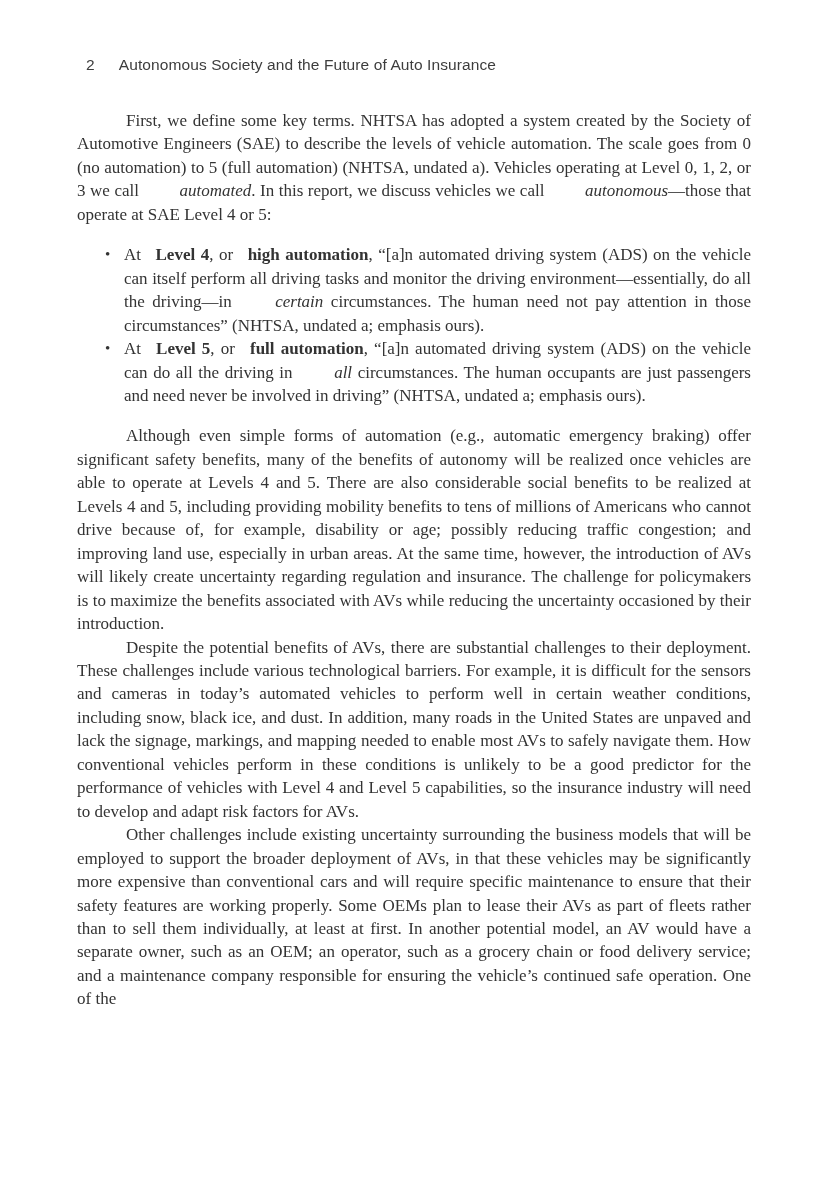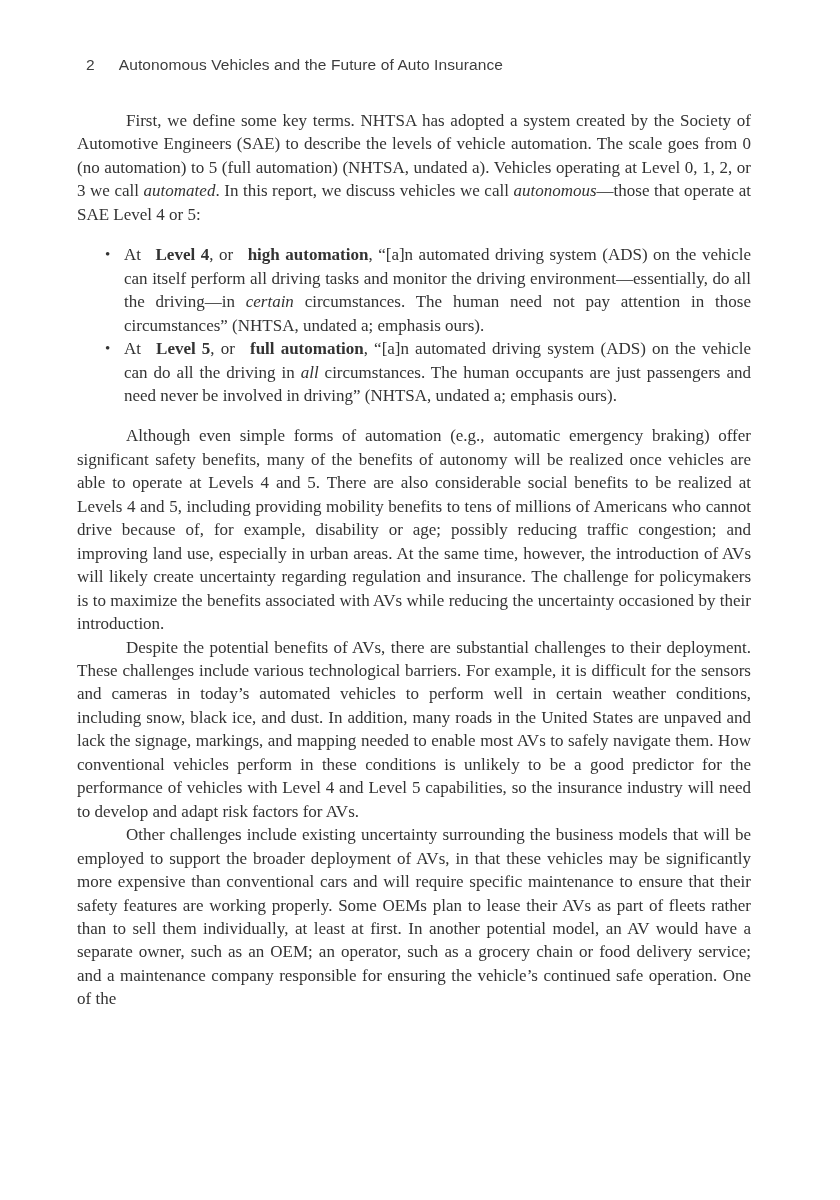--- a/index.html
+++ b/index.html
@@ -54,29 +54,29 @@
     position: relative;
     margin: 0;
   }
   .bullet-marker {
     position: absolute;
     left: -19px;
     top: 0;
     font-size: 15px;
   }
   .b { font-weight: bold; margin-left: 9px; }
-  .i { font-style: italic; }
+  .i { font-style: italic; margin-left: 36px; }
 </style>
 </head>
 <body>
 
 <div class="page">
   <header class="running-header">
     <span>2</span>
-    <span>Autonomous Vehicles and the Future of Auto Insurance</span>
+    <span>Autonomous Society and the Future of Auto Insurance</span>
   </header>
   <main class="doc-body">
       <p class="para indent"><span>First, we define some key terms. NHTSA has adopted a system created by the Society of Automotive Engineers (SAE) to describe the levels of vehicle automation. The scale goes from 0 (no automation) to 5 (full automation) (NHTSA, undated a). Vehicles operating at Level 0, 1, 2, or 3 we call </span><span class="i">automated</span><span>. In this report, we discuss vehicles we call </span><span class="i">autonomous</span><span>—those that operate at SAE Level 4 or 5:</span></p>
       <ul class="bullets">
         <li><span class="bullet-marker">•</span><span>At </span><span class="b">Level 4</span><span>, or </span><span class="b">high automation</span><span>, “[a]n automated driving system (ADS) on the vehicle can itself perform all driving tasks and monitor the driving environment—essentially, do all the driving—in </span><span class="i">certain</span><span> circumstances. The human need not pay attention in those circumstances” (NHTSA, undated a; emphasis ours).</span></li>
         <li><span class="bullet-marker">•</span><span>At </span><span class="b">Level 5</span><span>, or </span><span class="b">full automation</span><span>, “[a]n automated driving system (ADS) on the vehicle can do all the driving in </span><span class="i">all</span><span> circumstances. The human occupants are just passengers and need never be involved in driving” (NHTSA, undated a; emphasis ours).</span></li>
       </ul>
       <p class="para indent"><span>Although even simple forms of automation (e.g., automatic emergency braking) offer significant safety benefits, many of the benefits of autonomy will be realized once vehicles are able to operate at Levels 4 and 5. There are also considerable social benefits to be realized at Levels 4 and 5, including providing mobility benefits to tens of millions of Americans who cannot drive because of, for example, disability or age; possibly reducing traffic congestion; and improving land use, especially in urban areas. At the same time, however, the introduction of AVs will likely create uncertainty regarding regulation and insurance. The challenge for policymakers is to maximize the benefits associated with AVs while reducing the uncertainty occasioned by their introduction.</span></p>
       <p class="para indent"><span>Despite the potential benefits of AVs, there are substantial challenges to their deployment. These challenges include various technological barriers. For example, it is difficult for the sensors and cameras in today’s automated vehicles to perform well in certain weather conditions, including snow, black ice, and dust. In addition, many roads in the United States are unpaved and lack the signage, markings, and mapping needed to enable most AVs to safely navigate them. How conventional vehicles perform in these conditions is unlikely to be a good predictor for the performance of vehicles with Level 4 and Level 5 capabilities, so the insurance industry will need to develop and adapt risk factors for AVs.</span></p>
       <p class="para indent"><span>Other challenges include existing uncertainty surrounding the business models that will be employed to support the broader deployment of AVs, in that these vehicles may be significantly more expensive than conventional cars and will require specific maintenance to ensure that their safety features are working properly. Some OEMs plan to lease their AVs as part of fleets rather than to sell them individually, at least at first. In another potential model, an AV would have a separate owner, such as an OEM; an operator, such as a grocery chain or food delivery service; and a maintenance company responsible for ensuring the vehicle’s continued safe operation. One of the</span></p>

